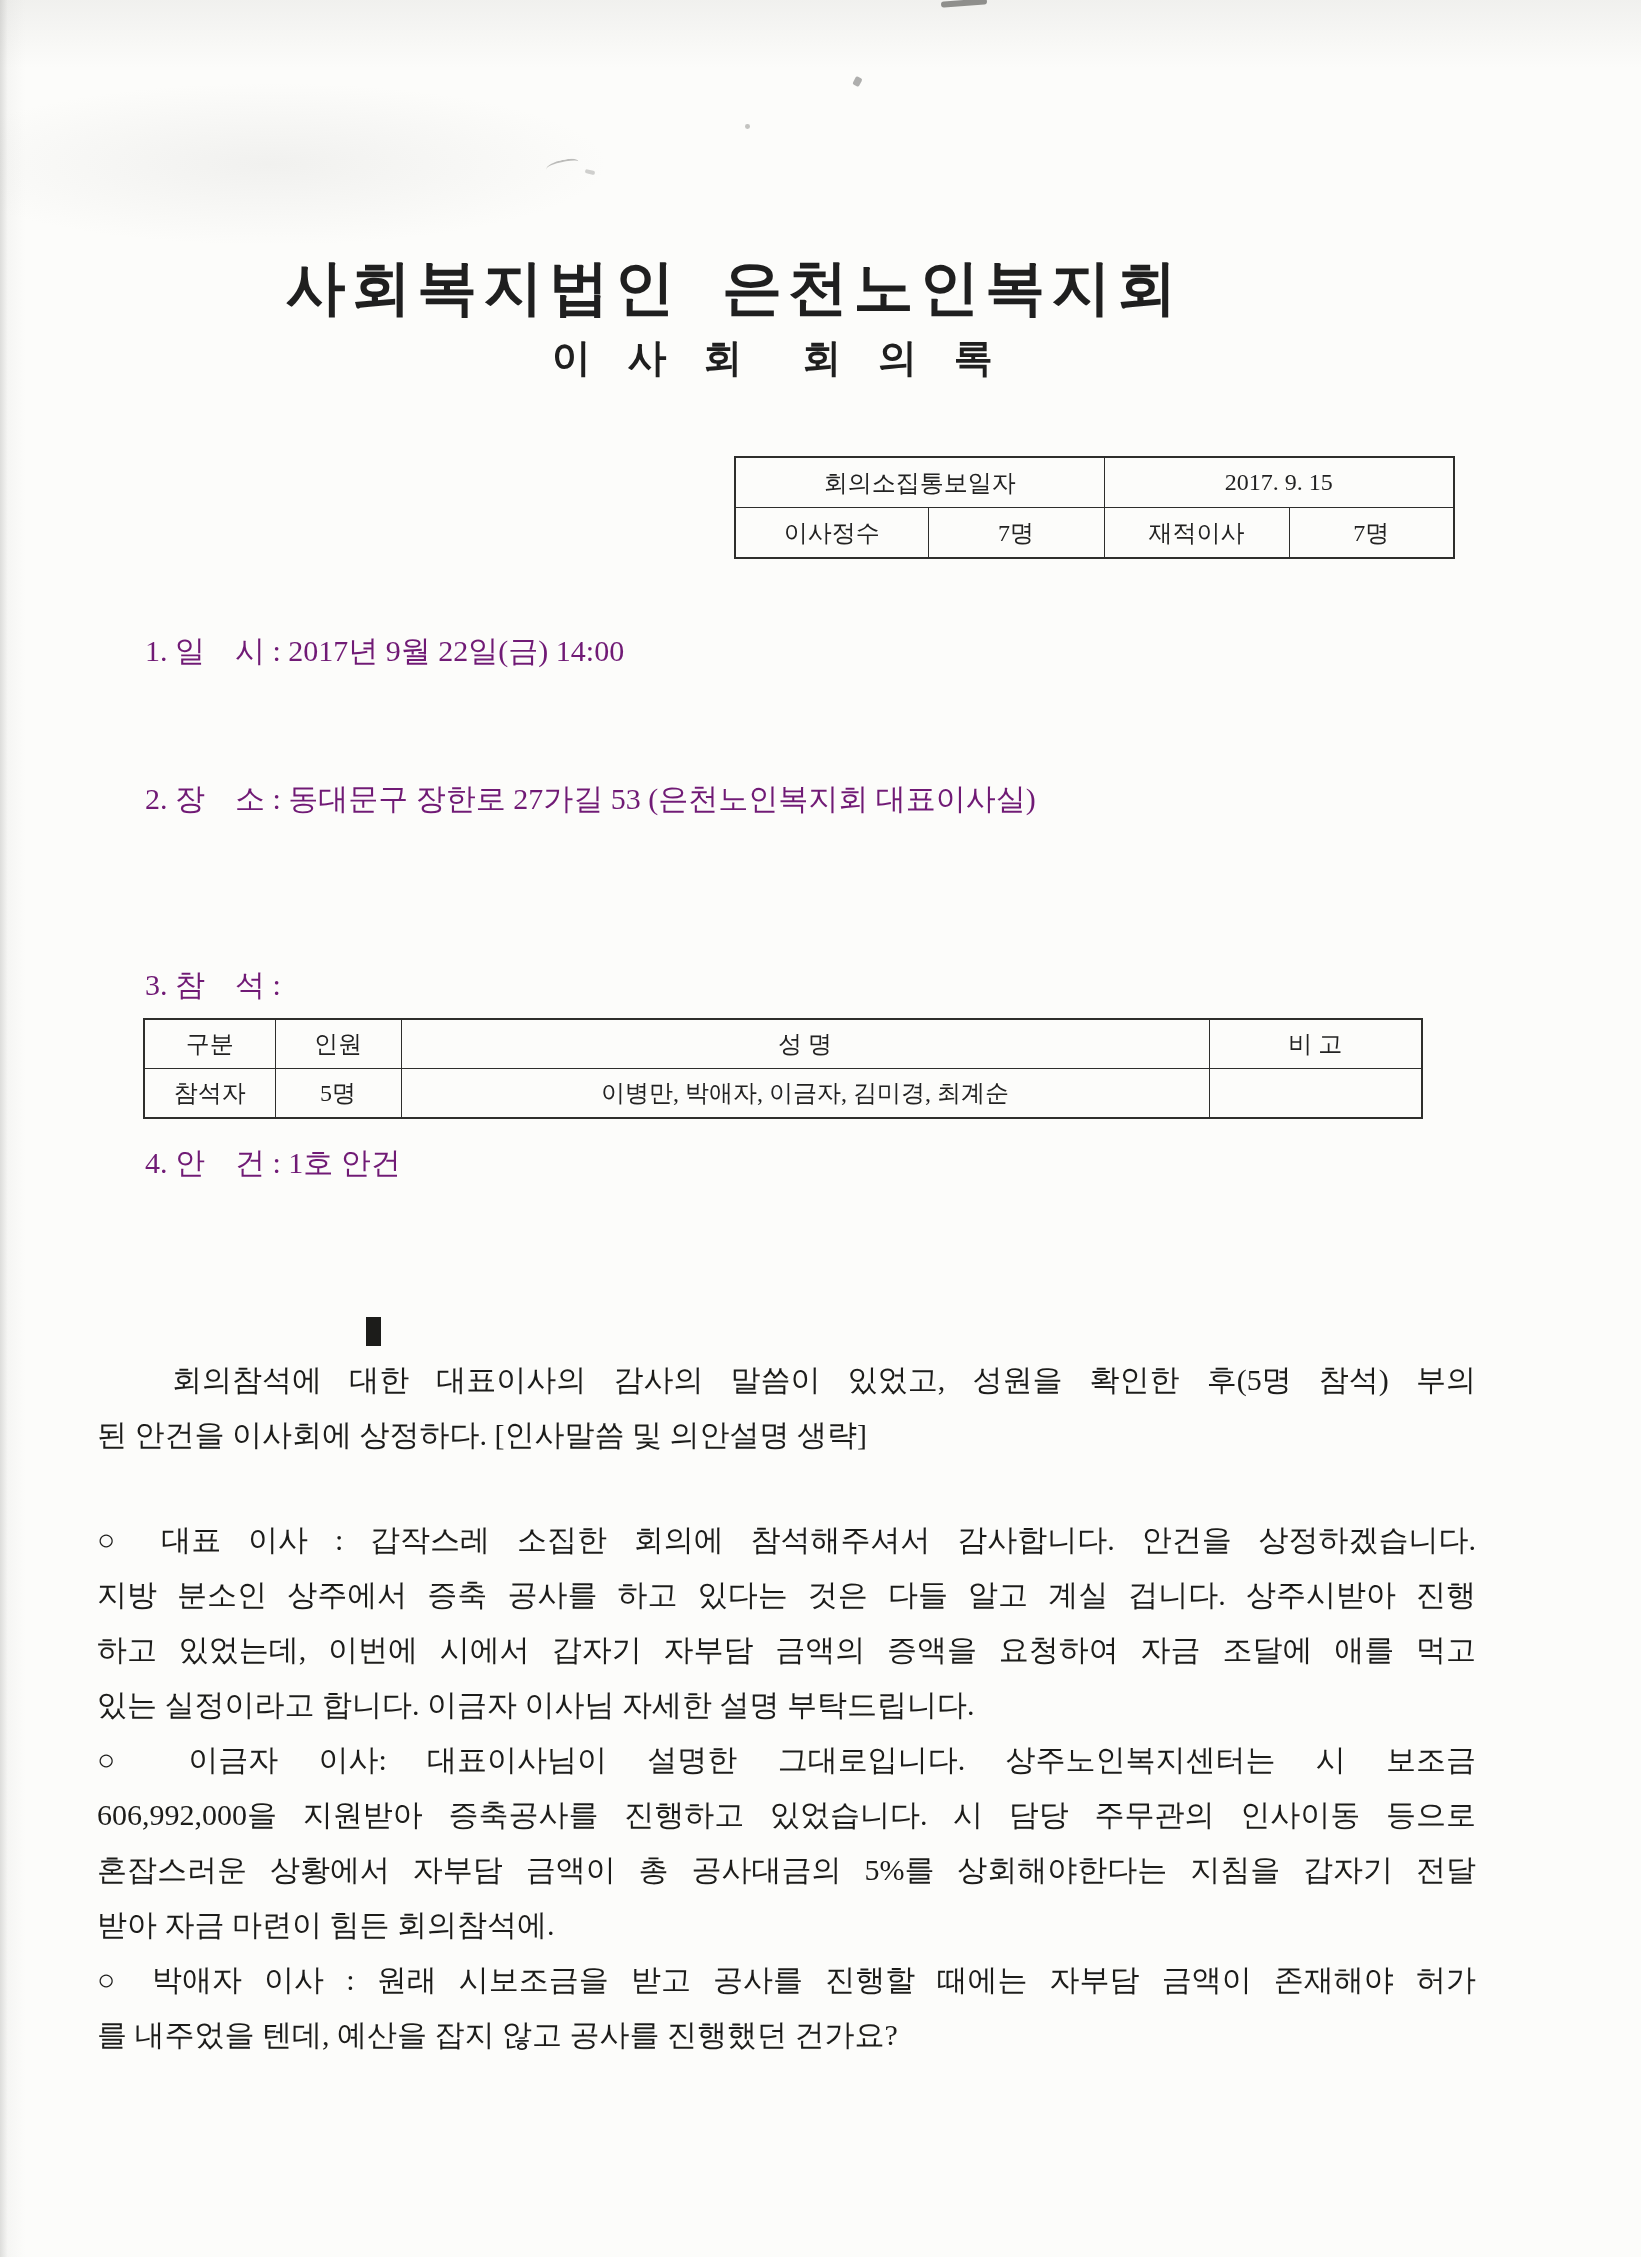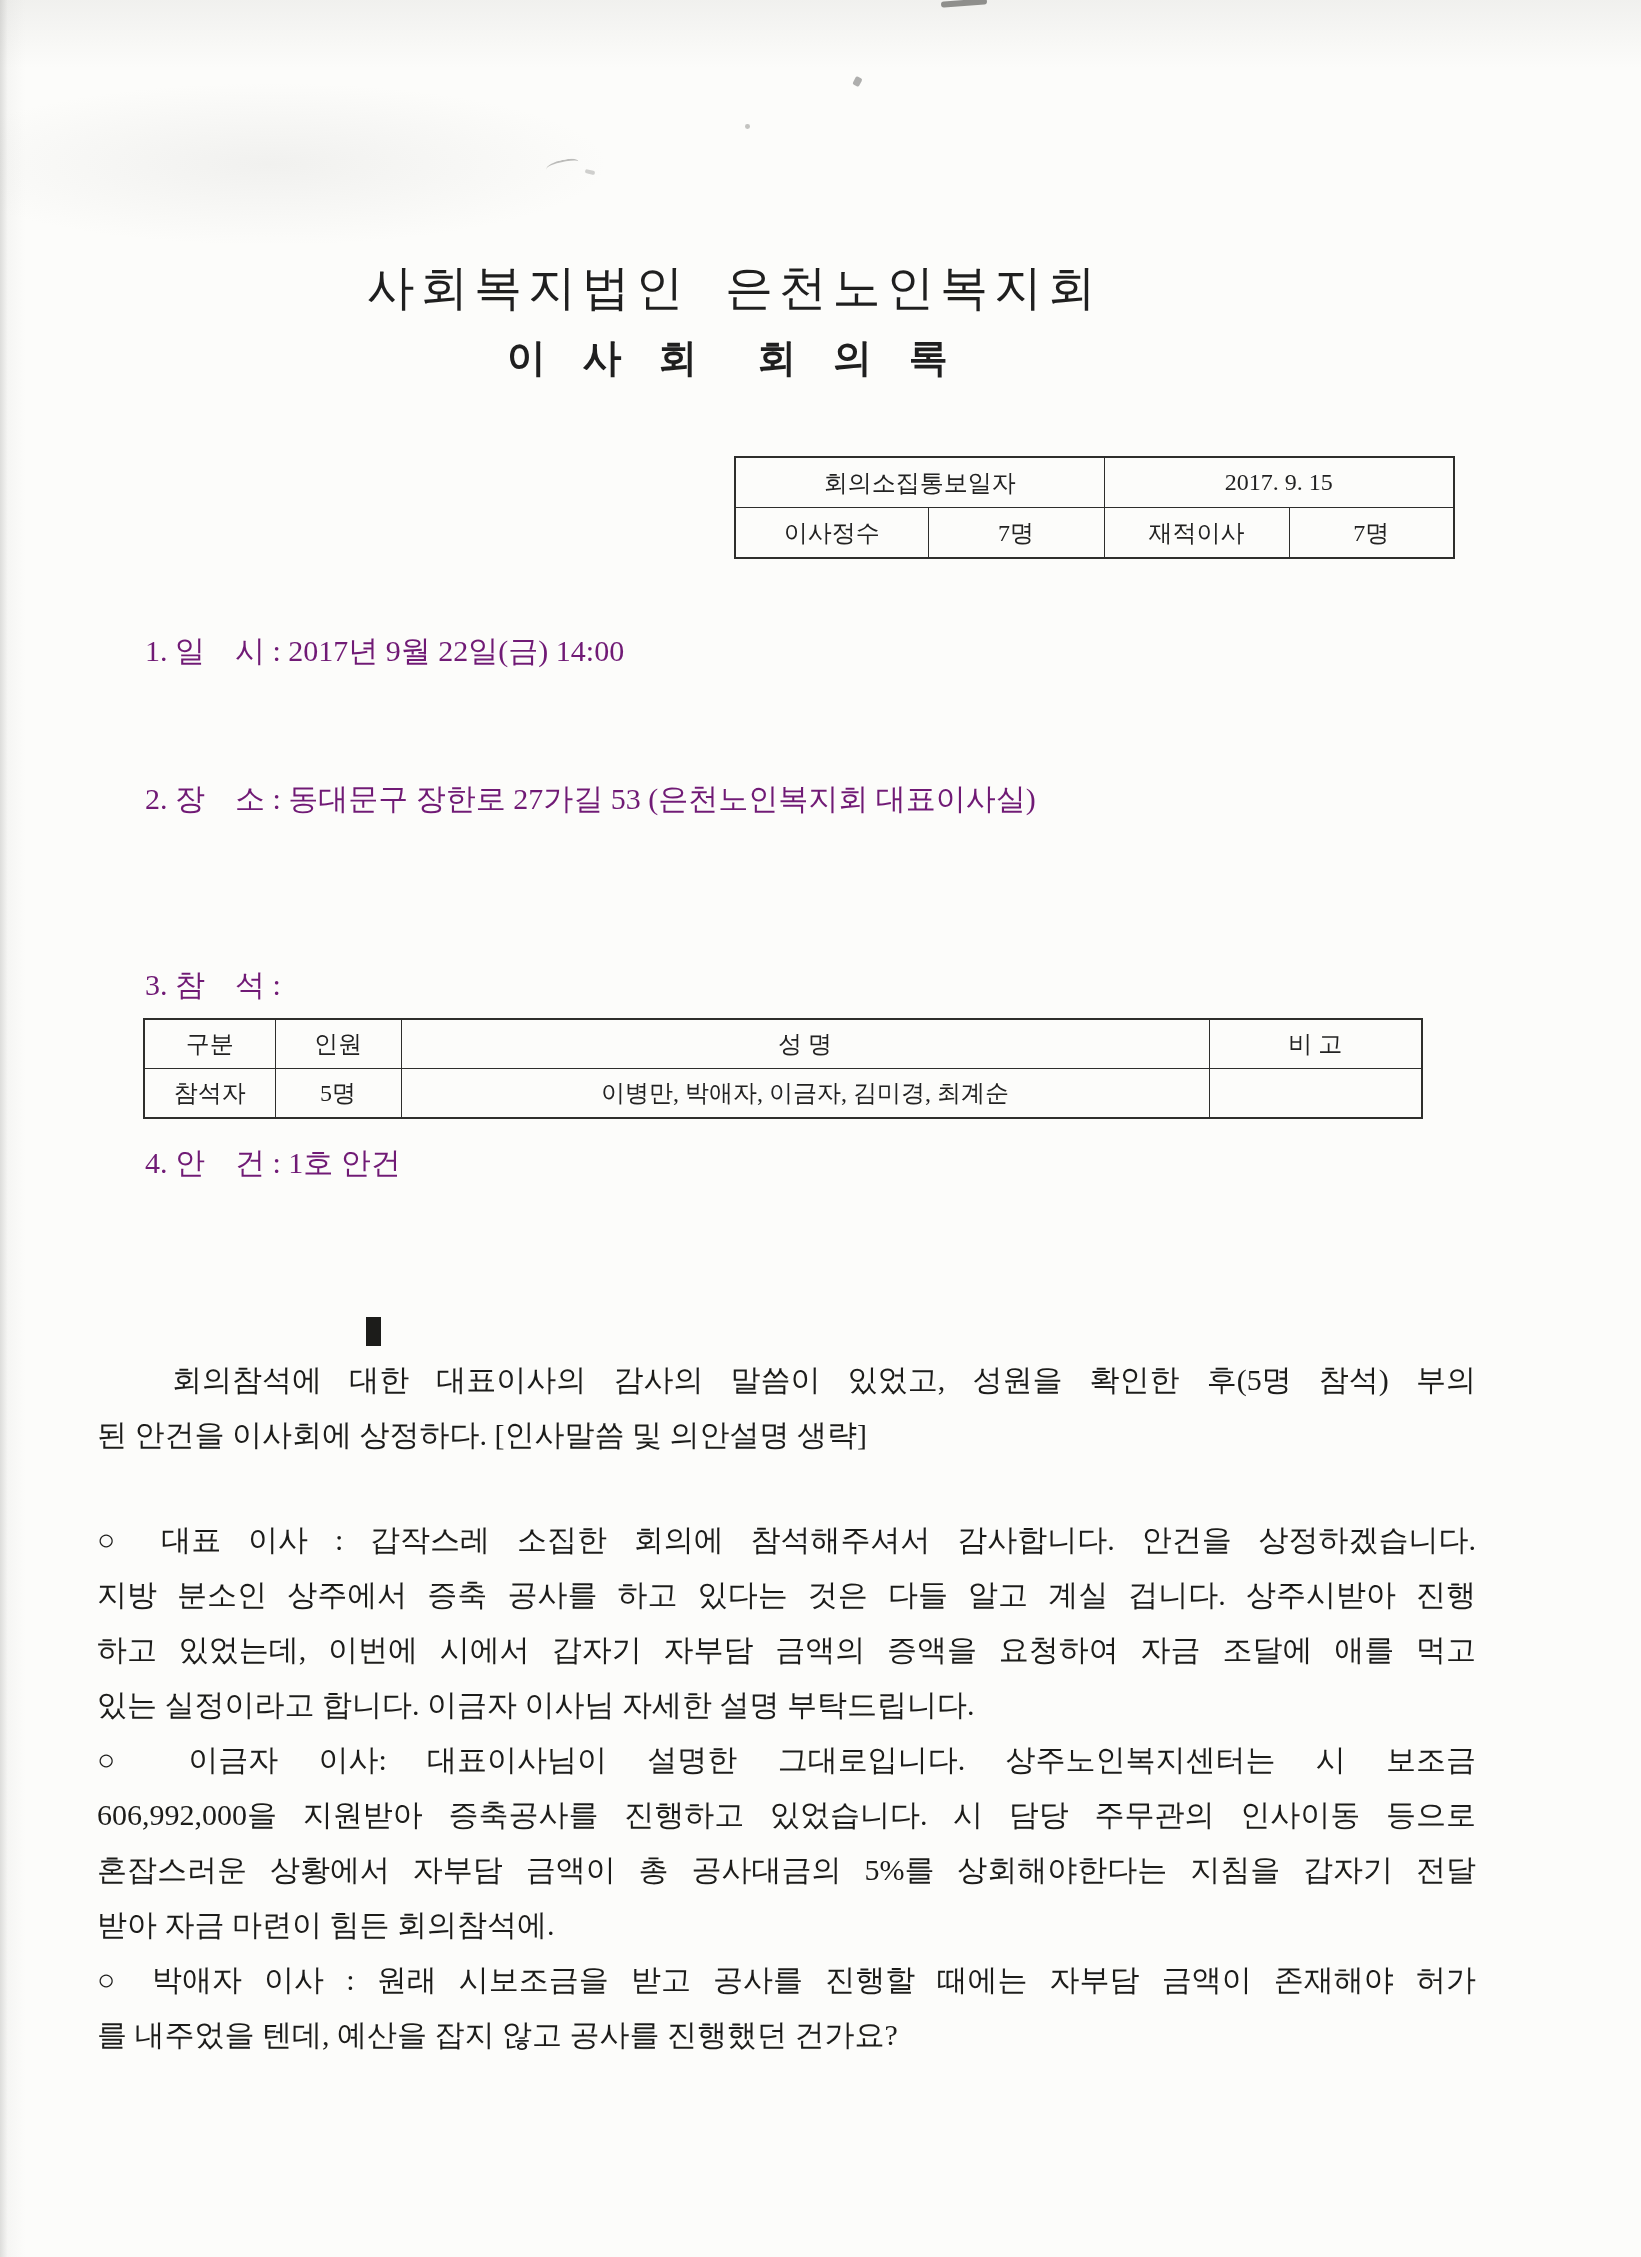--- a/index.html
+++ b/index.html
@@ -25,27 +25,27 @@
   }
   .artifact { position: absolute; pointer-events: none; }
   .streak-top { left: 941px; top: 0; width: 46px; height: 5.8px; background: #6d6d6b; border-radius: 2.9px; transform: rotate(-4deg); opacity: .75; }
   .speck-a { left: 854px; top: 77px; width: 6.8px; height: 8.7px; background: #8d8d8b; border-radius: 1.9px; transform: rotate(28deg); opacity: .7; }
   .speck-b { left: 745px; top: 124px; width: 4.8px; height: 4.8px; background: #9c9c9a; border-radius: 50%; opacity: .6; }
   .squiggle { left: 546px; top: 160px; width: 33px; height: 9.7px; border-top: 2.9px solid #8a8a88; border-radius: 60% 40% 50% 50%; transform: rotate(-10deg); opacity: .55; }
   .speck-c { left: 585px; top: 170px; width: 9.7px; height: 3.9px; background: #a3a3a1; border-radius: 1.9px; transform: rotate(12deg); opacity: .5; }
 
   .doc-title {
     position: absolute; left: 0; top: 257px; width: 1468px;
-    text-align: center; font-size: 48px; font-weight: normal;
+    text-align: center; font-size: 60px; font-weight: bold;
     letter-spacing: 5.8px; line-height: 62px; white-space: pre;
   }
   .doc-subtitle {
     position: absolute; left: 0; top: 332px; width: 1468px;
     text-align: center; font-size: 39px; font-weight: bold;
-    letter-spacing: 13.5px; line-height: 52px; white-space: pre;
+    letter-spacing: 13.5px; line-height: 52px; white-space: pre; padding-left: 45px;
   }
 
   table.scan-table { border-collapse: collapse; table-layout: fixed; }
   table.scan-table td, table.scan-table th {
     border: 1.9px solid #2e2e2c;
     text-align: center; vertical-align: middle;
     font-size: 24px; font-weight: normal; color: #222;
     padding: 0 5.8px; overflow: hidden; white-space: nowrap;
   }
   .info-table { position: absolute; left: 734px; top: 456px; width: 719px; border: 2.9px solid #2e2e2c; }

